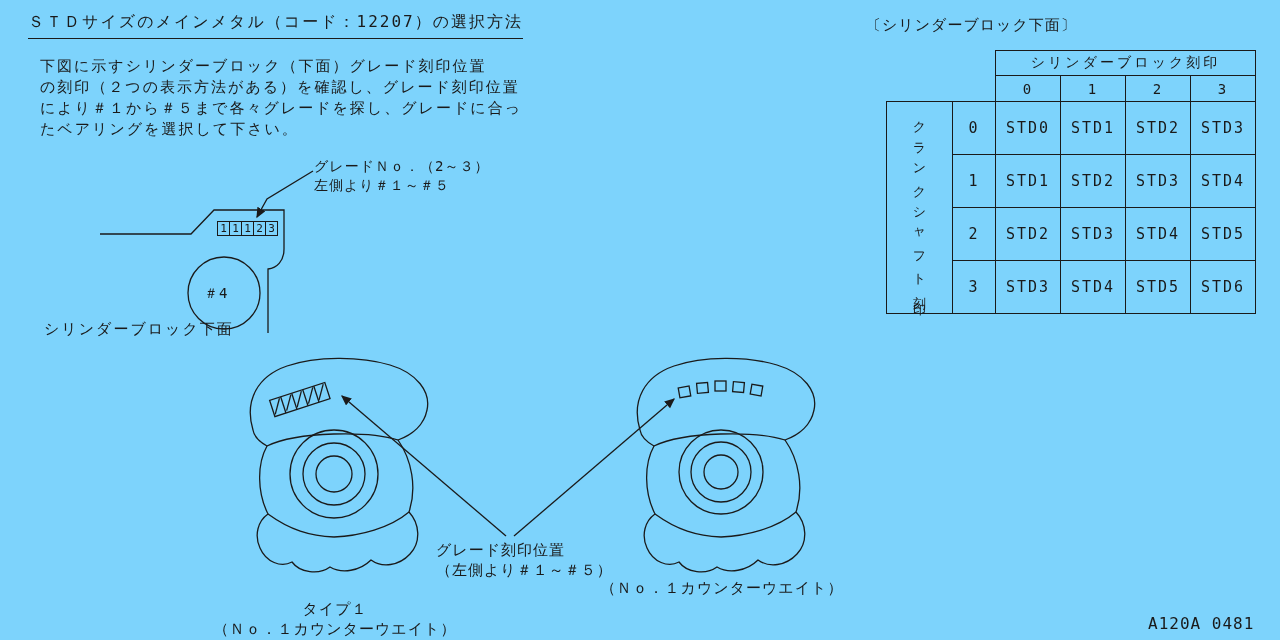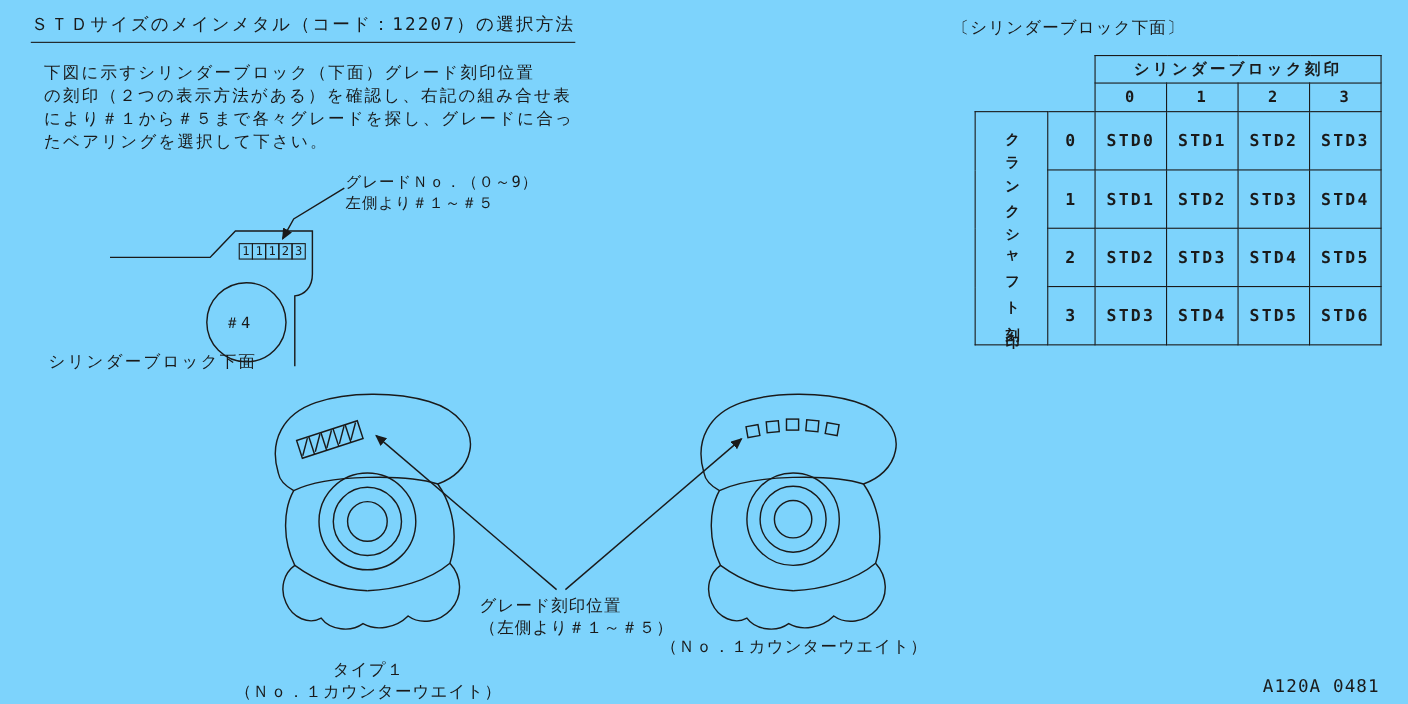--- a/index.html
+++ b/index.html
@@ -30,21 +30,21 @@
 
   .stamp-row { left:217px; top:221px; display:flex; }
   .stamp-cell {
     width:13px; height:15px; border:1px solid #1a1a1a; margin-left:-1px;
     font-size:11px; line-height:13px; text-align:center;
   }
   .stamp-cell:first-child { margin-left:0; }
 
   .sel-table { position:absolute; left:886px; top:50px; border-collapse:collapse; }
   .sel-table th, .sel-table td {
-    border:1.3px solid #1a1a1a; font-weight:bold; text-align:center;
+    border:1.3px solid #1a1a1a; font-weight:normal; text-align:center;
     vertical-align:middle; font-size:15px; letter-spacing:2px; padding:0;
   }
   .sel-table .blank { border:none; }
   .sel-table .grp { height:25px; font-size:14px; letter-spacing:3px; }
   .sel-table .num-head { height:26px; font-size:14px; }
   .sel-table .data-row th, .sel-table .data-row td { height:53px; }
   .col-v { width:50px; } .col-r { width:43px; } .col-d { width:65px; }
   .vtext {
     display:inline-block; writing-mode:vertical-rl; text-orientation:upright;
     font-size:13px; letter-spacing:7px; line-height:1;
@@ -118,27 +118,27 @@
 
       <path marker-end="url(#arw)" d="M 506,536 L 342,396"></path>
       <path marker-end="url(#arw)" d="M 514,536 L 674,399"></path>
     </g>
   </svg>
 
   <div class="abs title">ＳＴＤサイズのメインメタル（コード：12207）の選択方法</div>
 
   <div class="abs intro">
     <div>下図に示すシリンダーブロック（下面）グレード刻印位置</div>
-    <div>の刻印（２つの表示方法がある）を確認し、右記の組み合せ表</div>
+    <div>の刻印（２つの表示方法がある）を確認し、グレード刻印位置</div>
     <div>により＃１から＃５まで各々グレードを探し、グレードに合っ</div>
     <div>たベアリングを選択して下さい。</div>
   </div>
 
   <div class="abs grade-note">
-    <div>グレードＮｏ．（０～9）</div>
+    <div>グレードＮｏ．（2～３）</div>
     <div>左側より＃１～＃５</div>
   </div>
 
   <div class="abs stamp-row">
     <span class="stamp-cell">1</span>
     <span class="stamp-cell">1</span>
     <span class="stamp-cell">1</span>
     <span class="stamp-cell">2</span>
     <span class="stamp-cell">3</span>
   </div>

